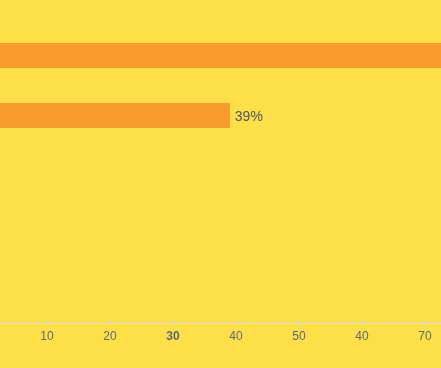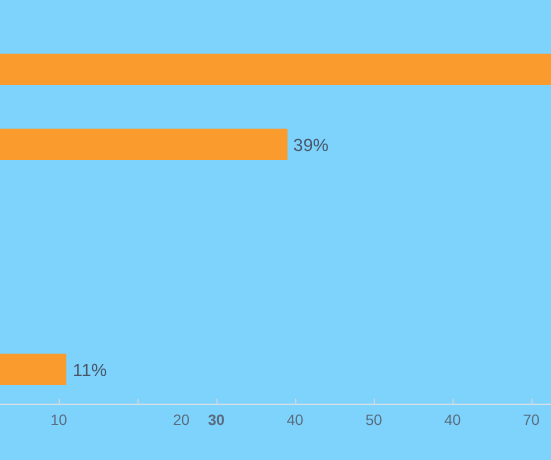--- a/index.html
+++ b/index.html
@@ -72,49 +72,45 @@
     font-size: 12px;
     color: #5a6b7d;
     transform: translateX(-50%);
     white-space: nowrap;
     text-align: right;
   }
 </style>
 </head>
 <body>
 
-<div id="chart-root" style="background: #7dd3fc;">
+<div id="chart-root" style="background: #fde047;">
 
   <div class="plot-area">
 
     <div class="bar-row" style="top:43px;">
       <div class="bar" style="width: 462.8px; background: rgb(250, 155, 46);"></div>
       <span class="bar-label" style="left: 467.8px; color: rgb(74, 85, 104);"></span>
     </div>
 
     <div class="bar-row" style="top:103px;">
       <div class="bar" style="width: 229.7px; background: rgb(250, 155, 46);"></div>
       <span class="bar-label" style="left: 234.7px; color: rgb(74, 85, 104);">39%</span>
     </div>
 
 
 
-    <div class="bar-row" style="top:283px;">
-      <div class="bar" style="width: 53.3px; background: rgb(250, 155, 46);"></div>
-      <span class="bar-label" style="left: 58.3px; color: rgb(74, 85, 104);">11%</span>
-    </div>
 
   </div>
 
   <div class="axis-line" style="background: rgb(216, 223, 229);"></div>
   <div id="x-axis-ticks">
       <div class="tick-mark" style="left: 47px;"></div>
       <div class="tick-label" style="left: 47px;">10</div>
       <div class="tick-mark" style="left: 110px;"></div>
-      <div class="tick-label" style="left: 110px; margin-left: 35px;">20</div>
+      <div class="tick-label" style="left: 110px;">20</div>
       <div class="tick-mark" style="left: 173px;"></div>
       <div class="tick-label" style="left: 173px; font-weight: bold;">30</div>
       <div class="tick-mark" style="left: 236px;"></div>
       <div class="tick-label" style="left: 236px;">40</div>
       <div class="tick-mark" style="left: 299px;"></div>
       <div class="tick-label" style="left: 299px;">50</div>
       <div class="tick-mark" style="left: 362px;"></div>
       <div class="tick-label" style="left: 362px;">40</div>
       <div class="tick-mark" style="left: 425px;"></div>
       <div class="tick-label" style="left: 425px;">70</div>

